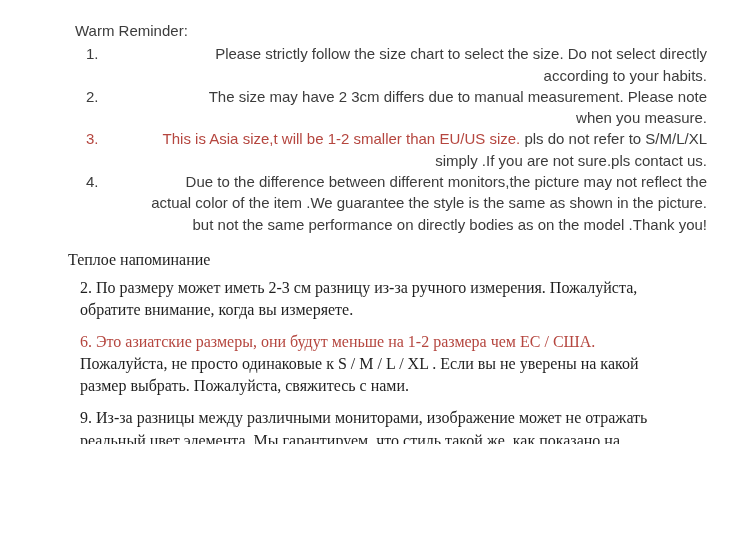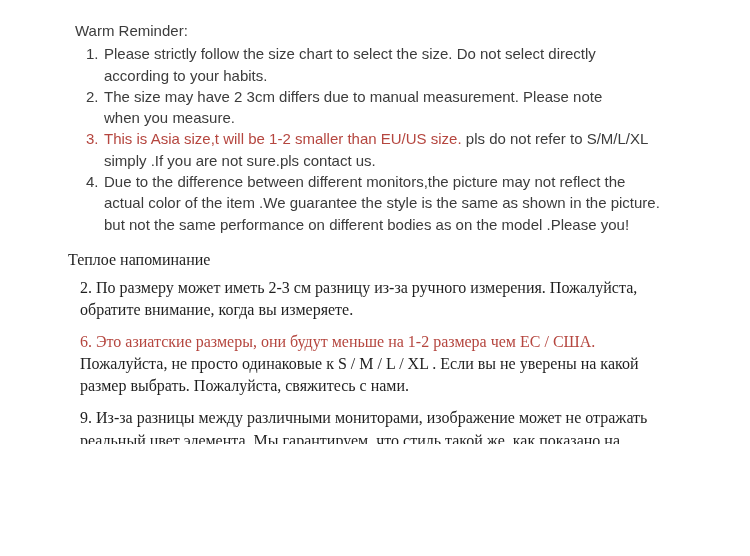--- a/index.html
+++ b/index.html
@@ -33,20 +33,21 @@
     display:flex;
     margin-left:11px;
   }
   .en-item .num{
     flex:none;
     width:18px;
   }
   .en-item .txt{
     flex:1;
     white-space:pre-wrap;
+    text-align:right;
   }
   
   .ru{
     font-family:Liberation Serif, serif;
     color:var(--text-ru);
     font-size:16px;
     line-height:1.38;
     margin-top:14px;
   }
   .ru-title{
@@ -86,21 +87,21 @@
     <div class="en-item">
       <span class="num red">3.</span>
       <span class="txt"><span class="red">This is Asia size,t will be 1-2 smaller than EU/US size.</span><span> pls do not refer to S/M/L/XL
 simply .If you are not sure.pls contact us.</span></span>
     </div>
 
     <div class="en-item">
       <span class="num">4.</span>
       <span class="txt">Due to the difference between different monitors,the picture may not reflect the
 actual color of the item .We guarantee the style is the same as shown in the picture.
-but not the same performance on different bodies as on the model .Please you!</span>
+but not the same performance on directly bodies as on the model .Thank you!</span>
     </div>
   </div>
 
   <div class="ru">
     <p class="ru-title">Теплое напоминание</p>
 
 
     <p class="ru-para">2. По размеру может иметь 2-3 см разницу из-за ручного измерения. Пожалуйста,
 обратите внимание, когда вы измеряете.</p>
 

